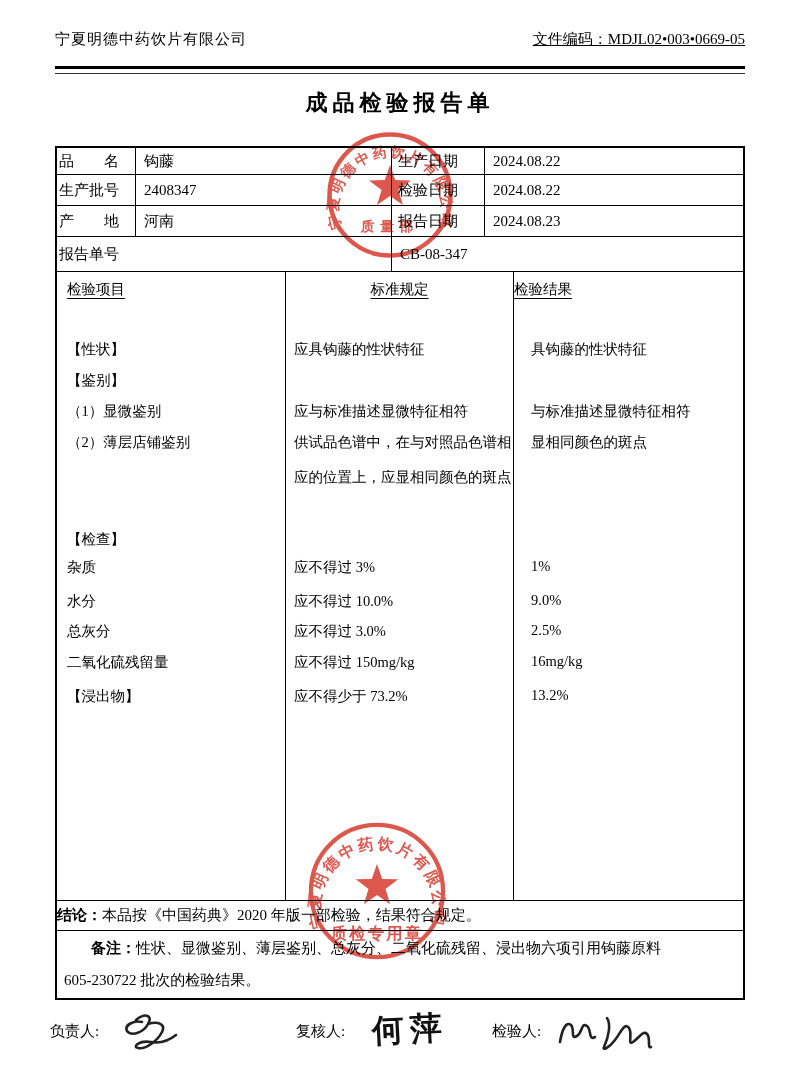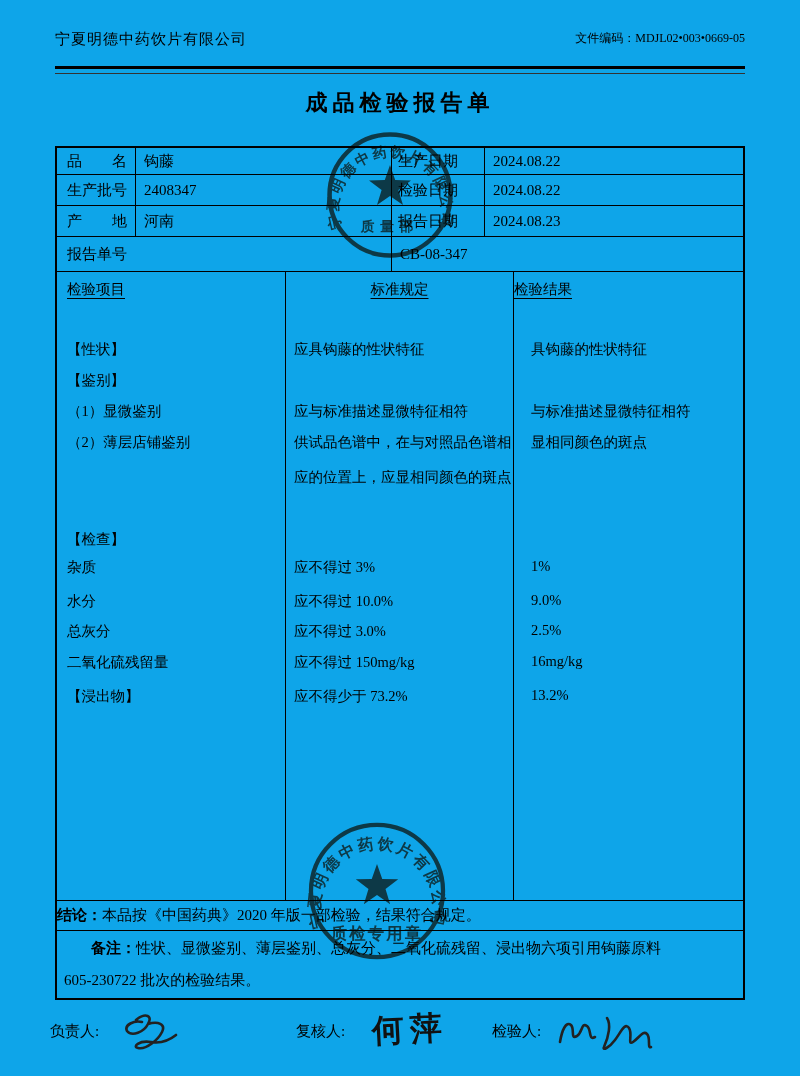--- a/index.html
+++ b/index.html
@@ -1,36 +1,36 @@
 <!DOCTYPE html>
 <html><head>
 <meta charset="utf-8">
 <style>
   html,body{margin:0;padding:0;background:#e8e8e8;}
   .page{
-    position:relative;width:800px;height:1076px;background:#0ea5e9;
+    position:relative;width:800px;height:1076px;background:#ffffff;
     font-family:"Liberation Serif","DejaVu Serif",serif;color:#000;
     overflow:hidden;margin:0 auto;
   }
   
   .hdr-company{position:absolute;left:55px;top:30px;font-size:15px;letter-spacing:1px;}
-  .hdr-code{position:absolute;right:55px;top:30px;font-size:12px;}
+  .hdr-code{position:absolute;right:55px;top:30px;font-size:15px;text-decoration:underline;}
   .hdr-rule{position:absolute;left:55px;top:66px;width:690px;height:3px;background:#000;}
   .hdr-rule2{position:absolute;left:55px;top:73px;width:690px;height:1px;background:#333;}
   .title{position:absolute;left:0;top:88px;width:100%;text-align:center;
          font-size:22px;font-weight:bold;letter-spacing:5px;}
   
   .tbl{position:absolute;left:55px;top:146px;width:690px;height:854px;
        border:2px solid #000;box-sizing:border-box;}
   .info-grid{position:absolute;left:0;top:0;width:686px;display:grid;
              grid-template-columns:79px 256px 93px 258px;
              grid-template-rows:27px 31px 31px 35px;}
   .cell{border-right:1px solid #000;border-bottom:1px solid #000;
         display:flex;align-items:center;font-size:15px;box-sizing:border-box;}
-  .cell.lbl{padding-left:10px;}
+  .cell.lbl{padding-left:2px;}
   .cell.lbl2{padding-left:6px;}
   .cell.val{padding-left:8px;}
   .cell.last{border-right:none;}
   .span2a{grid-column:1 / 3;}
   .span2b{grid-column:3 / 5;border-right:none;font-family:Liberation Serif, serif;}
   
   .insp{position:absolute;left:0;top:124px;width:686px;height:628px;font-size:14.5px;}
   .vline{position:absolute;top:0;width:1px;height:628px;background:#000;}
   .vl1{left:228px;} .vl2{left:456px;}
   .insp-hdr{position:absolute;top:8px;height:20px;}

